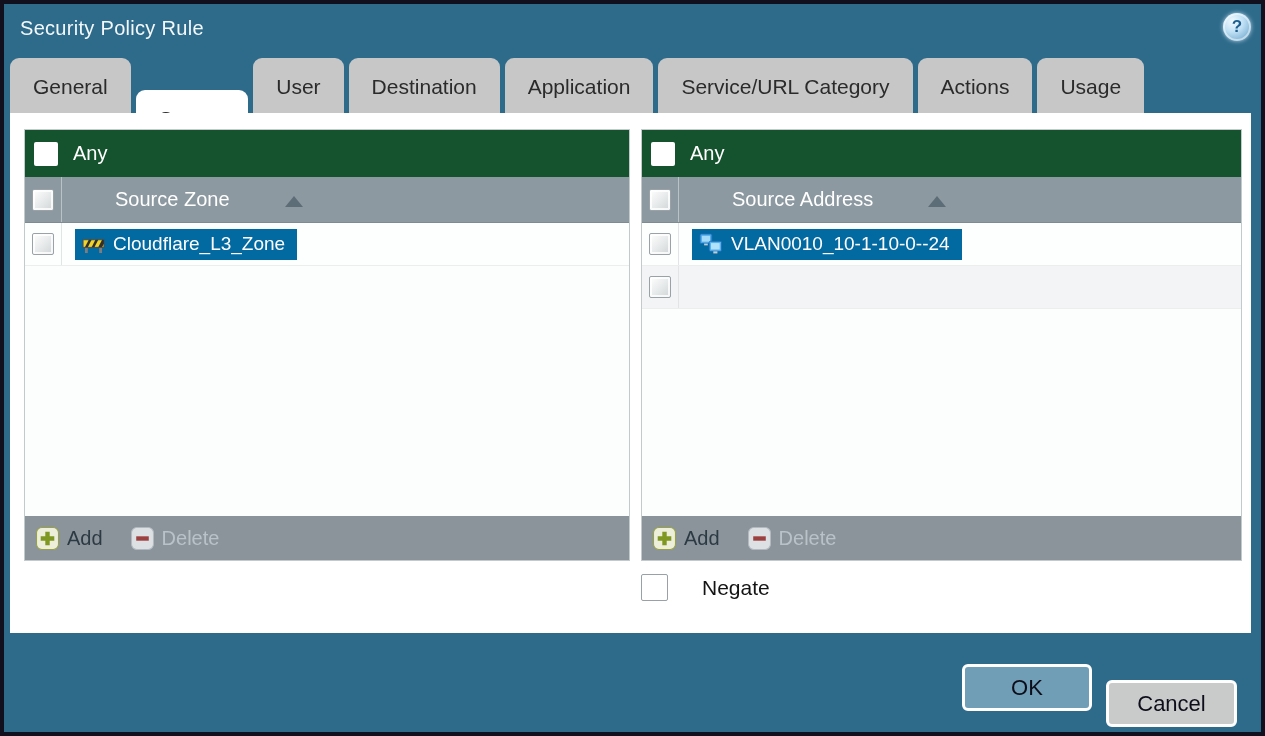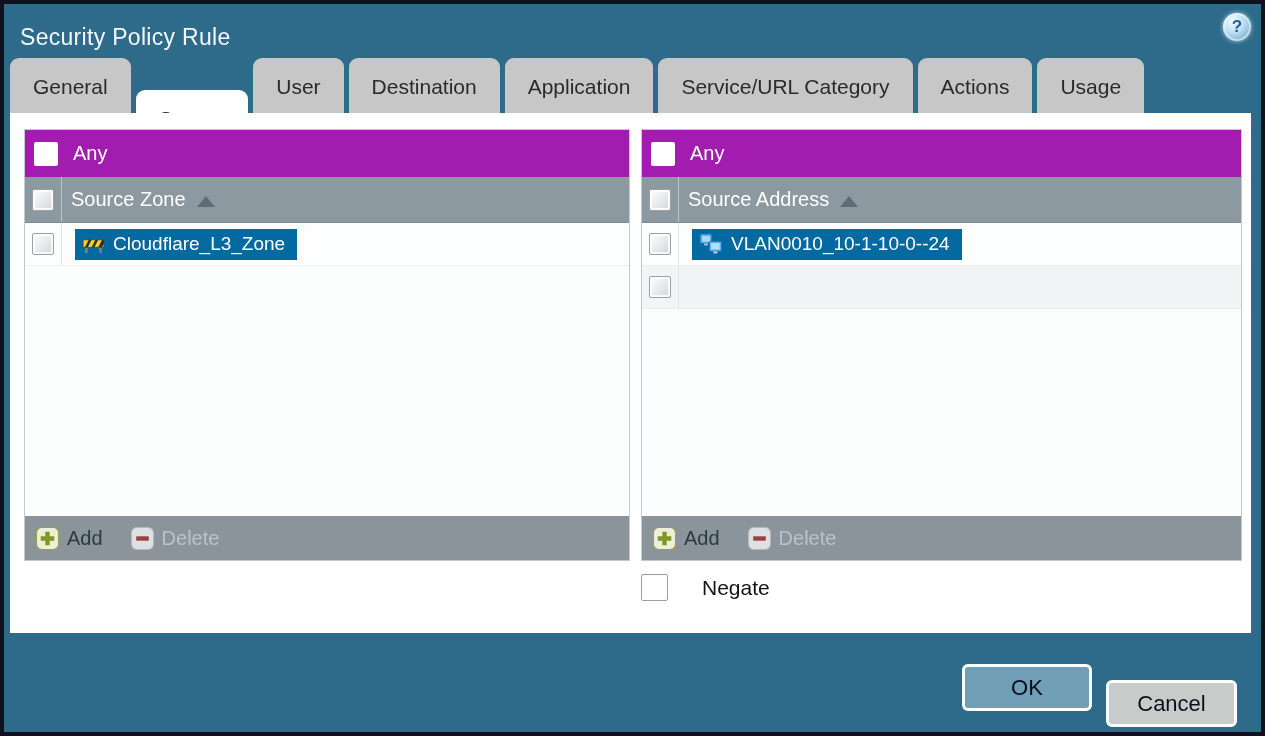--- a/index.html
+++ b/index.html
@@ -3,22 +3,22 @@
 <meta charset="utf-8">
 <style>
   * { margin:0; padding:0; box-sizing:border-box; }
   html,body { width:1265px; height:736px; background:#000; }
   .window {
     position:relative; width:1265px; height:736px;
     background:#2e6b8b; border:4px solid #10101f; overflow:hidden;
     font-family:"Liberation Sans", sans-serif;
   }
   .dialog-title {
-    position:absolute; left:16px; top:20px;
-    font-size:23px; color:#f4f8fa; letter-spacing:.3px;
+    position:absolute; left:16px; top:13px;
+    font-size:20px; color:#f4f8fa; letter-spacing:.3px;
   }
   .help {
     position:absolute; right:10px; top:9px; width:28px; height:28px;
     border-radius:50%;
     background:radial-gradient(circle at 35% 30%, #f2faff 0%, #bfe0f4 40%, #5e9cc6 95%);
     box-shadow:0 0 4px rgba(220,240,255,.8), inset 0 0 0 2px rgba(255,255,255,.5);
     display:flex; align-items:center; justify-content:center;
     color:#1d5e8f; font-weight:bold; font-size:17px; cursor:pointer;
   }
   .tabs { position:absolute; left:6px; top:54px; display:flex; gap:5px; }
@@ -33,27 +33,27 @@
     background:#ffffff;
   }
   .panel {
     position:absolute; top:16px; height:432px;
     display:flex; flex-direction:column;
     background:#fbfcfc; border:1px solid #c3cacd;
   }
   .panel-zone { left:14px; width:606px; }
   .panel-addr { left:631px; width:601px; }
   .any-header {
-    flex:none; height:47px; background:#a21caf;
+    flex:none; height:47px; background:#14532d;
     display:flex; align-items:center; padding-left:9px;
   }
   .any-label { color:#ffffff; font-size:20px; margin-left:15px; }
   .col-header {
     flex:none; height:46px; background:#8d99a1;
-    display:flex; align-items:center; border-bottom:1px solid #7e8b93;
+    display:flex; align-items:center; border-bottom:1px solid #7e8b93;gap:44px;
   }
   .cb-cell {
     width:37px; flex:none; align-self:stretch;
     display:flex; align-items:center; justify-content:center;
   }
   .col-header .cb-cell { border-right:1px solid #b9c2c7; }
   .col-label { color:#ffffff; font-size:20px; margin-left:9px; margin-right:11px; }
   .sort-up {
     width:0; height:0; margin-top:3px;
     border-left:9px solid transparent; border-right:9px solid transparent;

